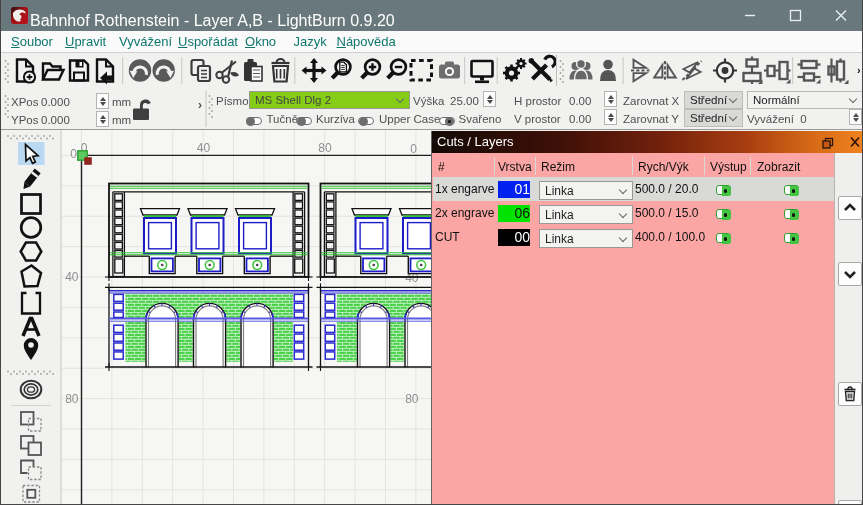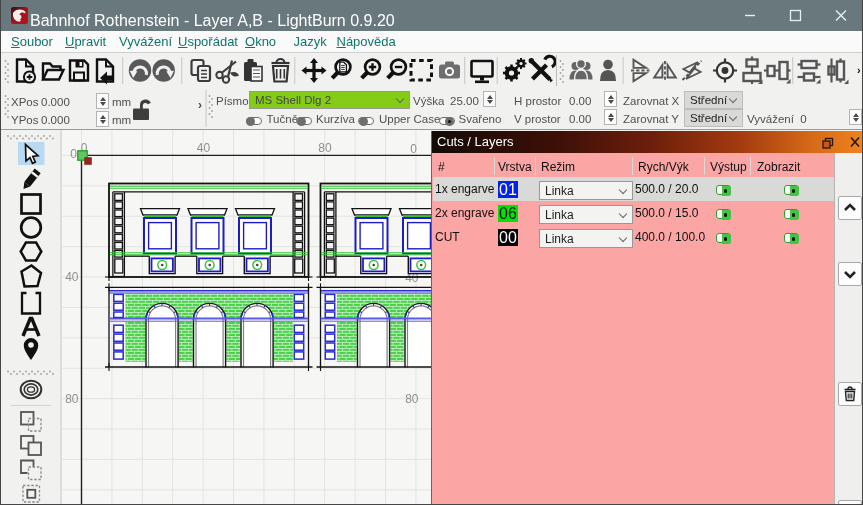--- a/index.html
+++ b/index.html
@@ -18,21 +18,21 @@
 .tgl.on i{left:auto;right:-0.5px;background:#6e6e6e}
 .tgl.on b{position:absolute;right:2.5px;top:2px;width:3.5px;height:3.5px;border-radius:50%;background:#111}
 .dd{position:absolute;background:#84cc16;border:1px solid #989896;font-size:12px;color:#222}
 .dd span{position:absolute;left:5px;top:2px;white-space:nowrap}
 .chev{position:absolute;right:6px;top:4px;width:6px;height:6px;border-right:1.4px solid #666;border-bottom:1.4px solid #666;transform:rotate(45deg)}
 #panel{position:absolute;left:430px;top:131px;width:433px;height:374px;background:#fca5a5;border-left:1px solid #646464}
 #ptitle{position:absolute;left:0;top:0;width:432px;height:22px;background:linear-gradient(90deg,#140a05 0%,#3f1007 30%,#70200c 52%,#a63c10 72%,#d66a17 88%,#f0831f 100%)}
 #ptitle span{position:absolute;left:5px;top:3px;font-size:13px;color:#fff}
 .hdr{position:absolute;top:137px;font-size:12px;color:#111}
 .cell{position:absolute;font-size:12px;color:#111;white-space:nowrap}
-.chip{position:absolute;width:20px;height:17px;font-size:16px;text-align:center;line-height:17px}
+.chip{position:absolute;width:32px;height:17px;font-size:14px;text-align:right;line-height:17px}
 .gtgl{position:absolute;width:15px;height:10px;border:1px solid #2da02d;border-radius:3px;background:#fff}
 .gtgl i{position:absolute;right:-0.5px;top:-0.5px;width:8.5px;height:10px;border-radius:0 2.5px 2.5px 0;background:#43c543}
 .gtgl b{position:absolute;right:3px;top:3.2px;width:3.4px;height:3.4px;border-radius:50%;background:#111}
 .rstrip-btn{position:absolute;width:24px;height:24px;background:#fdfdfd;border:1px solid #a8a8a6;border-radius:2px}
 </style></head><body>
 <div id="root">
 
 <div id="titlebar">
 <svg class="abs" style="left:10px;top:7px" width="17" height="17">
  <defs>
@@ -351,20 +351,24 @@
       </div>
 <span class="lbl" style="left:412px;top:7px">Výška</span>
 <span class="lbl" style="left:449px;top:7px">25.00</span>
 <div class="spin" style="left:482px;top:3px"></div>
 <span class="lbl" style="left:513px;top:7px">H prostor</span>
 <span class="lbl" style="left:568px;top:7px">0.00</span>
 <div class="spin" style="left:603px;top:3px"></div>
 <span class="lbl" style="left:622px;top:7px">Zarovnat X</span>
 <div class="dd" style="left:683px;top:3px;width:59px;height:18px;background:#d9d9d8;border-color:#bdbdbb">
         <span style="font-size:11.5px">Střední</span>
+        <i class="chev"></i>
+      </div>
+<div class="dd" style="left:746px;top:3px;width:116px;height:18px;background:#f2f2f1;border-color:#b8b8b6">
+        <span style="font-size:11.5px">Normální</span>
         <i class="chev"></i>
       </div>
 <div class="tgl" style="left:244.5px;top:28.5px">
         <i></i>
       </div>
 <span class="lbl" style="left:265.5px;top:25px">Tučně</span>
 <div class="tgl" style="left:295px;top:28.5px">
         <i></i>
       </div>
 <span class="lbl" style="left:315px;top:25px">Kurzíva</span>

